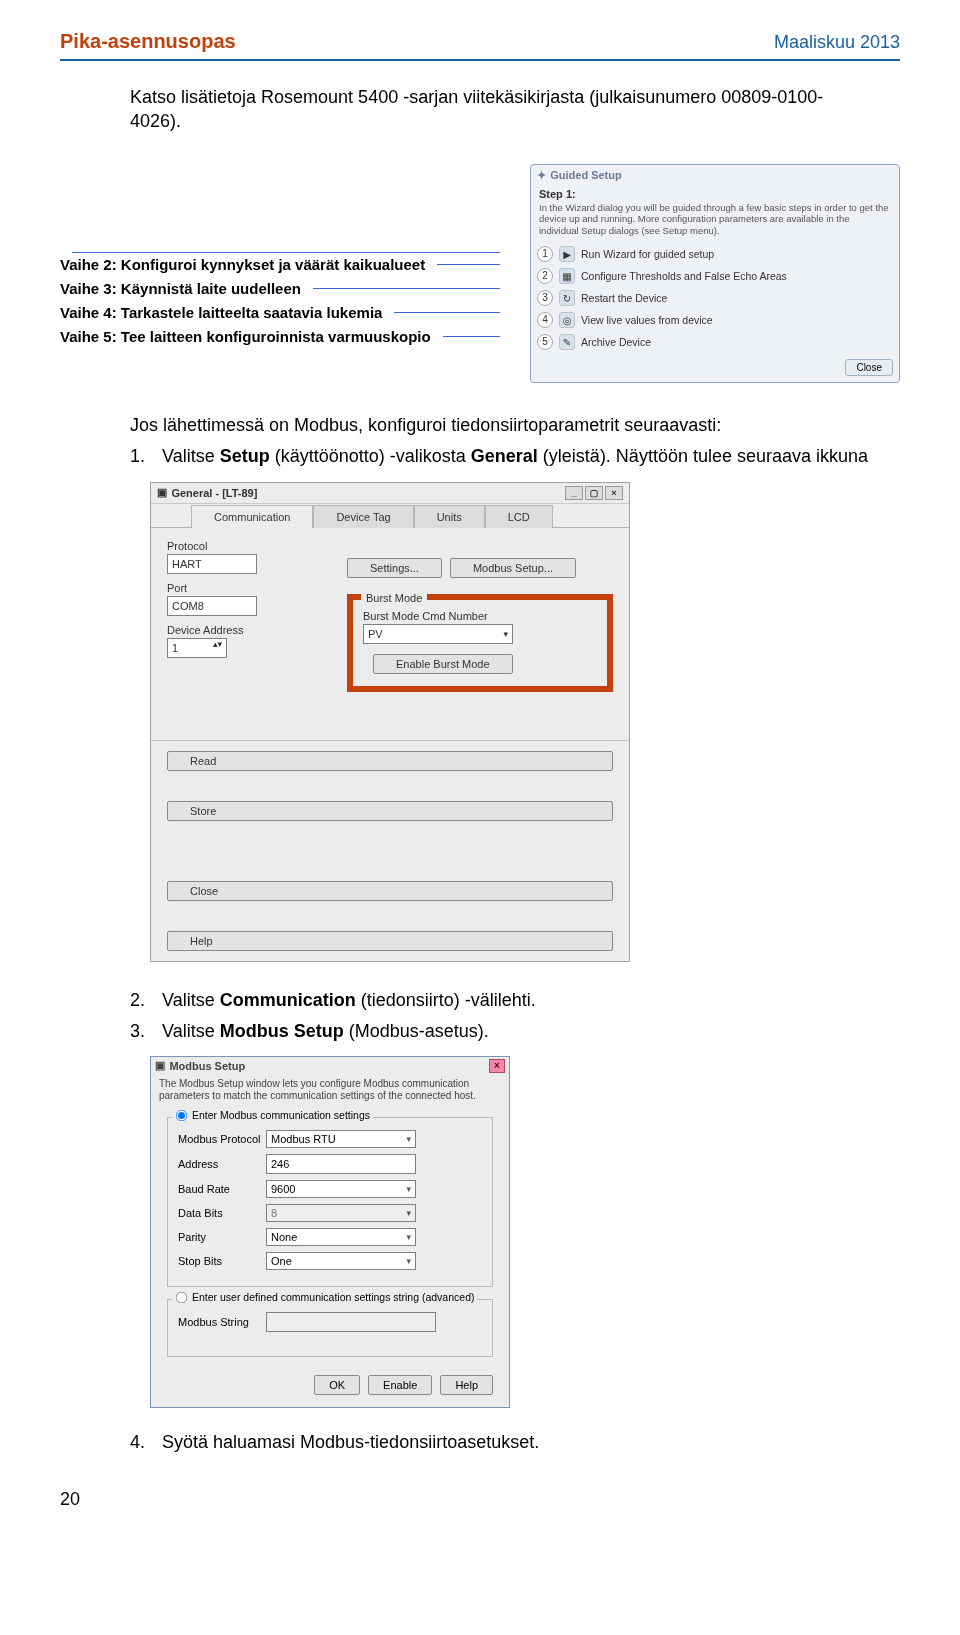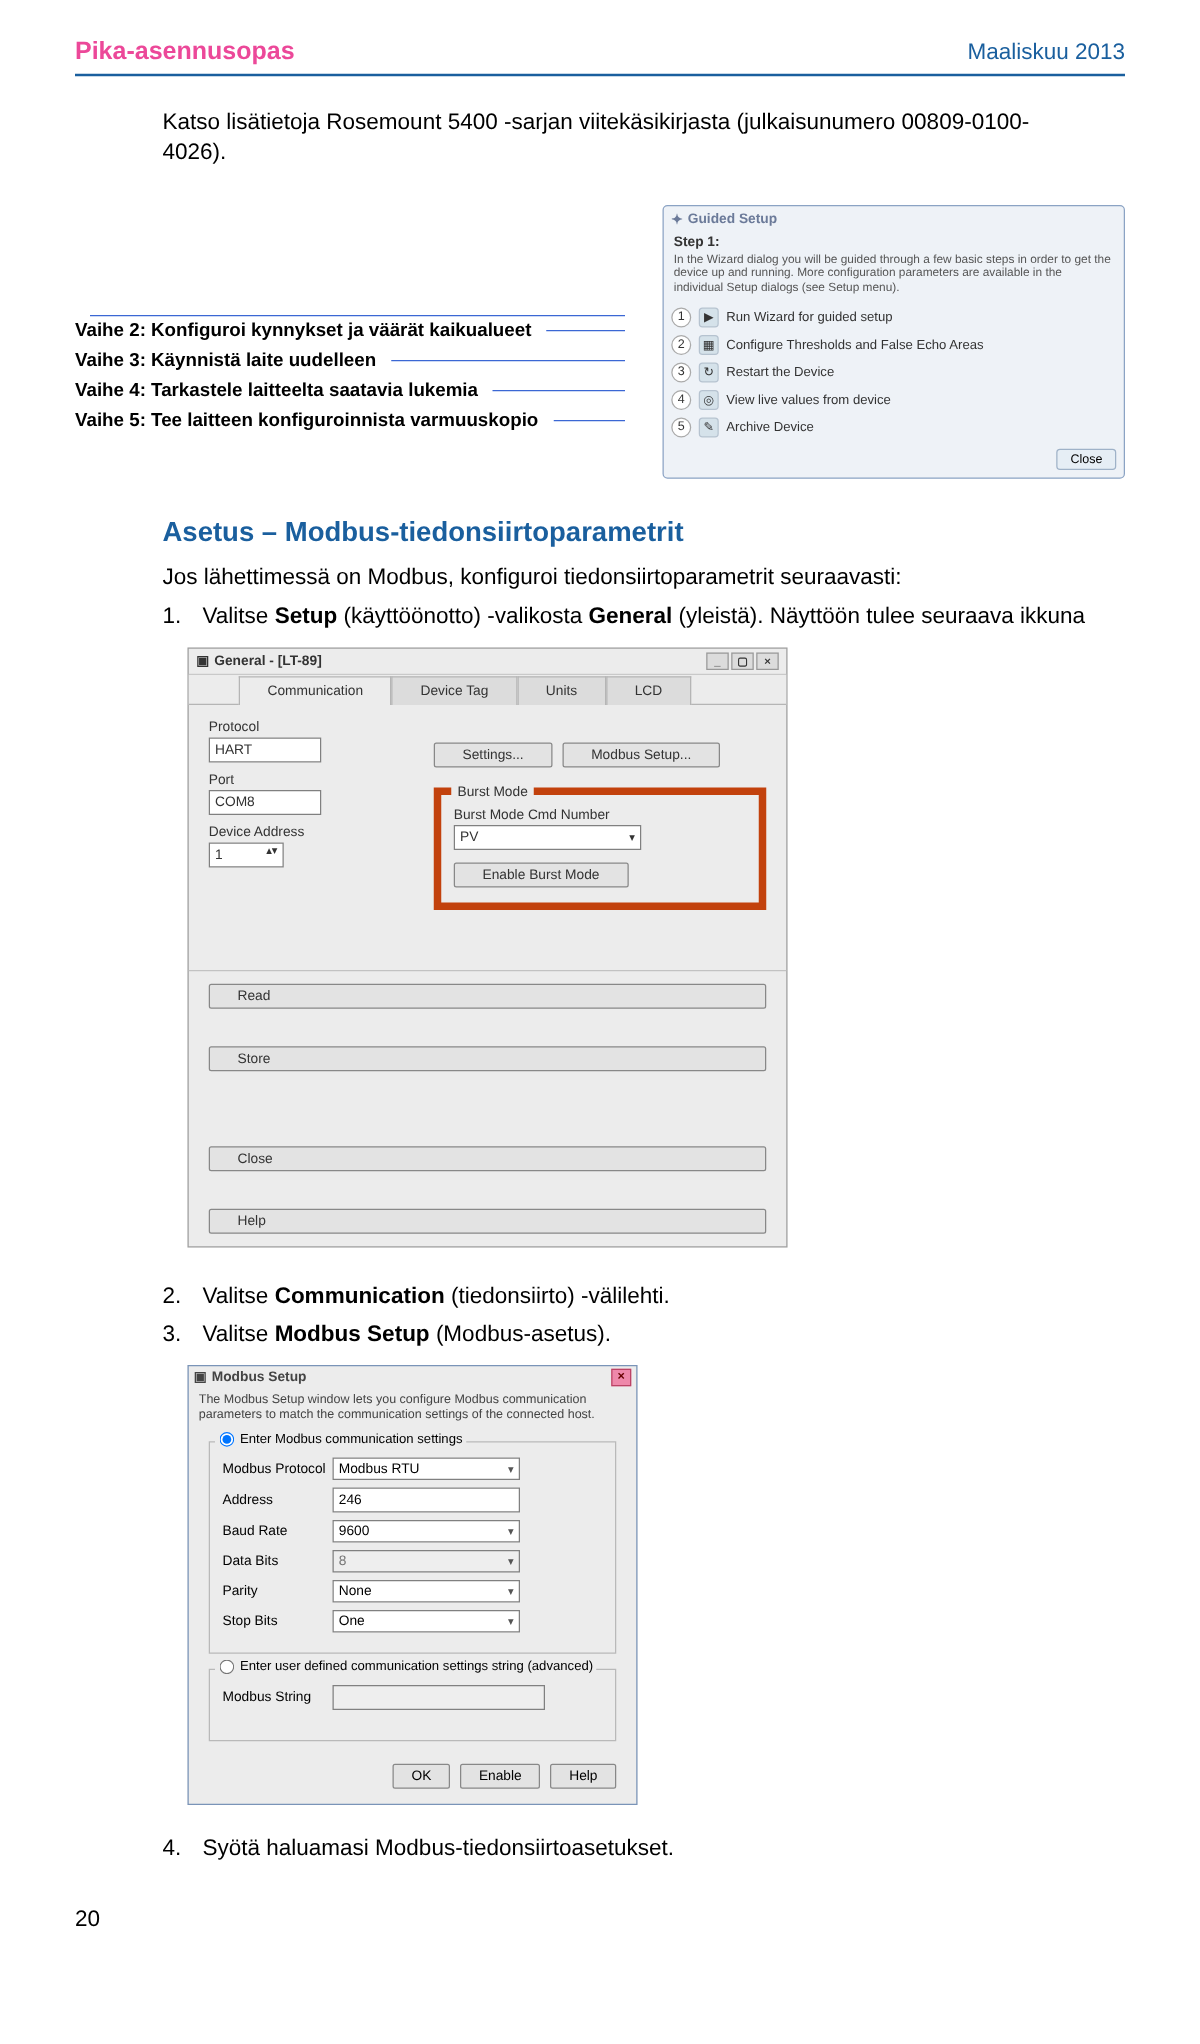--- a/index.html
+++ b/index.html
@@ -15,21 +15,21 @@
   }
   .hdr {
     display: flex;
     justify-content: space-between;
     align-items: baseline;
     border-bottom: 2px solid #1a5f9e;
     padding-bottom: 6px;
     margin-bottom: 24px;
   }
   .hdr-left {
-    color: #ec4899;
+    color: #c2410c;
     font-weight: 600;
     font-size: 20px;
   }
   .hdr-right {
     color: #1a5f9e;
     font-size: 18px;
   }
   .intro {
     margin-left: 70px;
     margin-right: 30px;
@@ -415,21 +415,20 @@
         <div class="row">
             <span class="num">5</span>
             <span class="icn">✎</span>
             <span class="rlabel">Archive Device</span>
           </div>
         <div class="close"><button>Close</button></div>
       </div>
     </div>
   </div>
 
-  <div class="sect-title">Asetus – Modbus-tiedonsiirtoparametrit</div>
   <div class="sect-body">
     <div>Jos lähettimessä on Modbus, konfiguroi tiedonsiirtoparametrit seuraavasti:</div>
     <div class="li">
       <span class="ln">1.</span>
       <span>
         <span>Valitse </span><b>Setup</b><span> (käyttöönotto) -valikosta </span><b>General</b><span> (yleistä). Näyttöön tulee seuraava ikkuna</span>
       </span>
     </div>
   </div>
 
@@ -473,21 +472,21 @@
             <span class="btnlike">Settings...</span>
             <span class="btnlike">Modbus Setup...</span>
           </div>
           <div class="groupbox">
             <span class="glegend">Burst Mode</span>
             <span class="flabel">Burst Mode Cmd Number</span>
             <div class="finput" style="width:150px;display:flex;justify-content:space-between;">
               <span>PV</span>
                 <span style="font-size:9px;">▾</span>
             </div>
-            <div style="margin-top:10px;">
+            <div style="margin-top:10px;margin-left:10px;">
               <span class="btnlike">Enable Burst Mode</span>
             </div>
           </div>
         </div>
       </div>
     </div>
     <div class="bottom-btns">
       <span class="btnlike">Read</span>
       <span class="btnlike">Store</span>
       <span class="spacer"></span>

